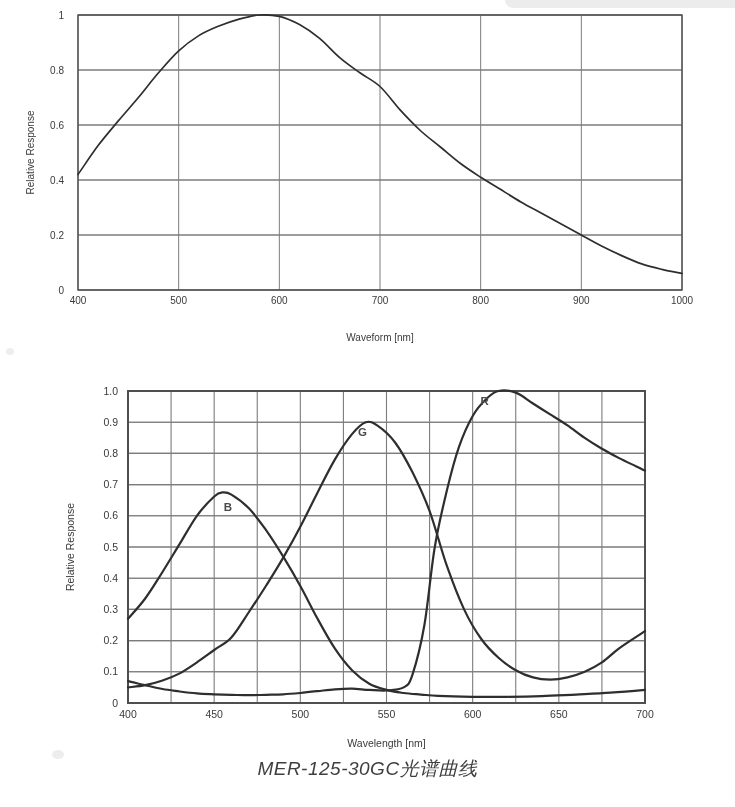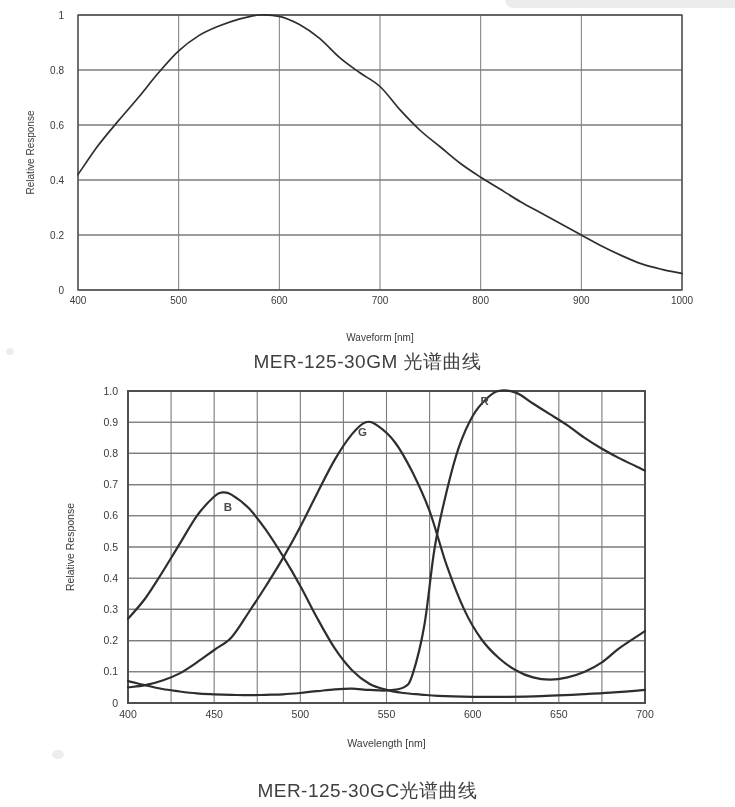--- a/index.html
+++ b/index.html
@@ -4,21 +4,21 @@
 <style>
   html,body{margin:0;padding:0;background:#ffffff;}
   body{font-family:"Liberation Sans", sans-serif;}
   #stage{position:relative;width:735px;height:807px;background:#ffffff;overflow:hidden;}
   .chart-svg{position:absolute;left:0;display:block;}
   #gm-chart{top:0;}
   #gc-chart{top:375px;}
   .caption{position:absolute;left:0;width:735px;text-align:center;
            font-size:19px;color:#3f3f3f;letter-spacing:0.5px;}
   #gm-caption{top:349px;}
-  #gc-caption{top:778px;}
+  #gc-caption{top:756px;font-style:italic;}
   .edge-artifact{position:absolute;top:0;left:505px;width:230px;height:8px;
                  background:#ececec;border-bottom-left-radius:8px;}
   .smudge{position:absolute;background:#9a9a9a;opacity:0.18;border-radius:50%;}
   #smudge-1{left:6px;top:348px;width:8px;height:7px;}
   #smudge-2{left:52px;top:750px;width:12px;height:9px;}
 </style>
 </head>
 <body>
 
 <div id="stage">
@@ -63,21 +63,20 @@
         <text x="64" y="128.5">0.6</text>
         <text x="64" y="183.5">0.4</text>
         <text x="64" y="238.5">0.2</text>
         <text x="64" y="293.5">0</text>
       </g>
       <text x="380" y="341" text-anchor="middle" fill="#3a3a3a" font-size="10">Waveform [nm]</text>
       <text x="34" y="152.5" text-anchor="middle" fill="#3a3a3a" font-size="10" transform="rotate(-90 34 152.5)">Relative Response</text>
       <path d="M 78.0 174.5 C 81.4 169.7, 91.4 154.6, 98.1 145.6 C 104.8 136.7, 111.6 128.9, 118.3 120.9 C 125.0 112.9, 131.7 105.5, 138.4 97.5 C 145.1 89.5, 151.8 80.5, 158.5 72.8 C 165.2 65.0, 172.0 56.9, 178.7 50.8 C 185.4 44.6, 192.1 39.8, 198.8 35.6 C 205.5 31.5, 212.2 28.8, 218.9 26.0 C 225.6 23.3, 232.4 21.0, 239.1 19.1 C 245.8 17.3, 252.5 15.5, 259.2 15.0 C 265.9 14.5, 272.6 14.8, 279.3 16.4 C 286.0 18.0, 292.8 21.0, 299.5 24.6 C 306.2 28.3, 312.9 32.9, 319.6 38.4 C 326.3 43.9, 333.0 51.9, 339.7 57.6 C 346.4 63.4, 353.2 67.9, 359.9 72.8 C 366.6 77.6, 373.3 80.3, 380.0 86.5 C 386.7 92.7, 393.4 102.5, 400.1 109.9 C 406.8 117.2, 413.6 124.3, 420.3 130.5 C 427.0 136.7, 433.7 141.5, 440.4 147.0 C 447.1 152.5, 453.8 158.5, 460.5 163.5 C 467.2 168.5, 474.0 172.9, 480.7 177.3 C 487.4 181.6, 494.1 185.5, 500.8 189.6 C 507.5 193.8, 514.2 198.1, 520.9 202.0 C 527.6 205.9, 534.4 209.3, 541.1 213.0 C 547.8 216.7, 554.5 220.3, 561.2 224.0 C 567.9 227.7, 574.6 231.3, 581.3 235.0 C 588.0 238.7, 594.8 242.6, 601.5 246.0 C 608.2 249.4, 614.9 252.6, 621.6 255.6 C 628.3 258.6, 635.0 261.6, 641.7 263.9 C 648.4 266.2, 655.2 267.8, 661.9 269.4 C 668.6 271.0, 678.6 272.8, 682.0 273.5" fill="none" stroke="#2e2e2e" stroke-width="1.7" stroke-linecap="round" stroke-linejoin="round"></path>
     </svg>
 
-  <div class="caption" id="gm-caption">MER-125-30GM 光谱曲线</div>
 
   <svg id="gc-chart" class="chart-svg" width="735" height="385" viewBox="0 0 735 385">
       <g stroke="#7c7c7c" stroke-width="1.1">
         <line x1="128" y1="16" x2="128" y2="328"></line>
         <line x1="171.08333333333331" y1="16" x2="171.08333333333331" y2="328"></line>
         <line x1="214.16666666666666" y1="16" x2="214.16666666666666" y2="328"></line>
         <line x1="257.25" y1="16" x2="257.25" y2="328"></line>
         <line x1="300.3333333333333" y1="16" x2="300.3333333333333" y2="328"></line>
         <line x1="343.4166666666667" y1="16" x2="343.4166666666667" y2="328"></line>
         <line x1="386.5" y1="16" x2="386.5" y2="328"></line>

